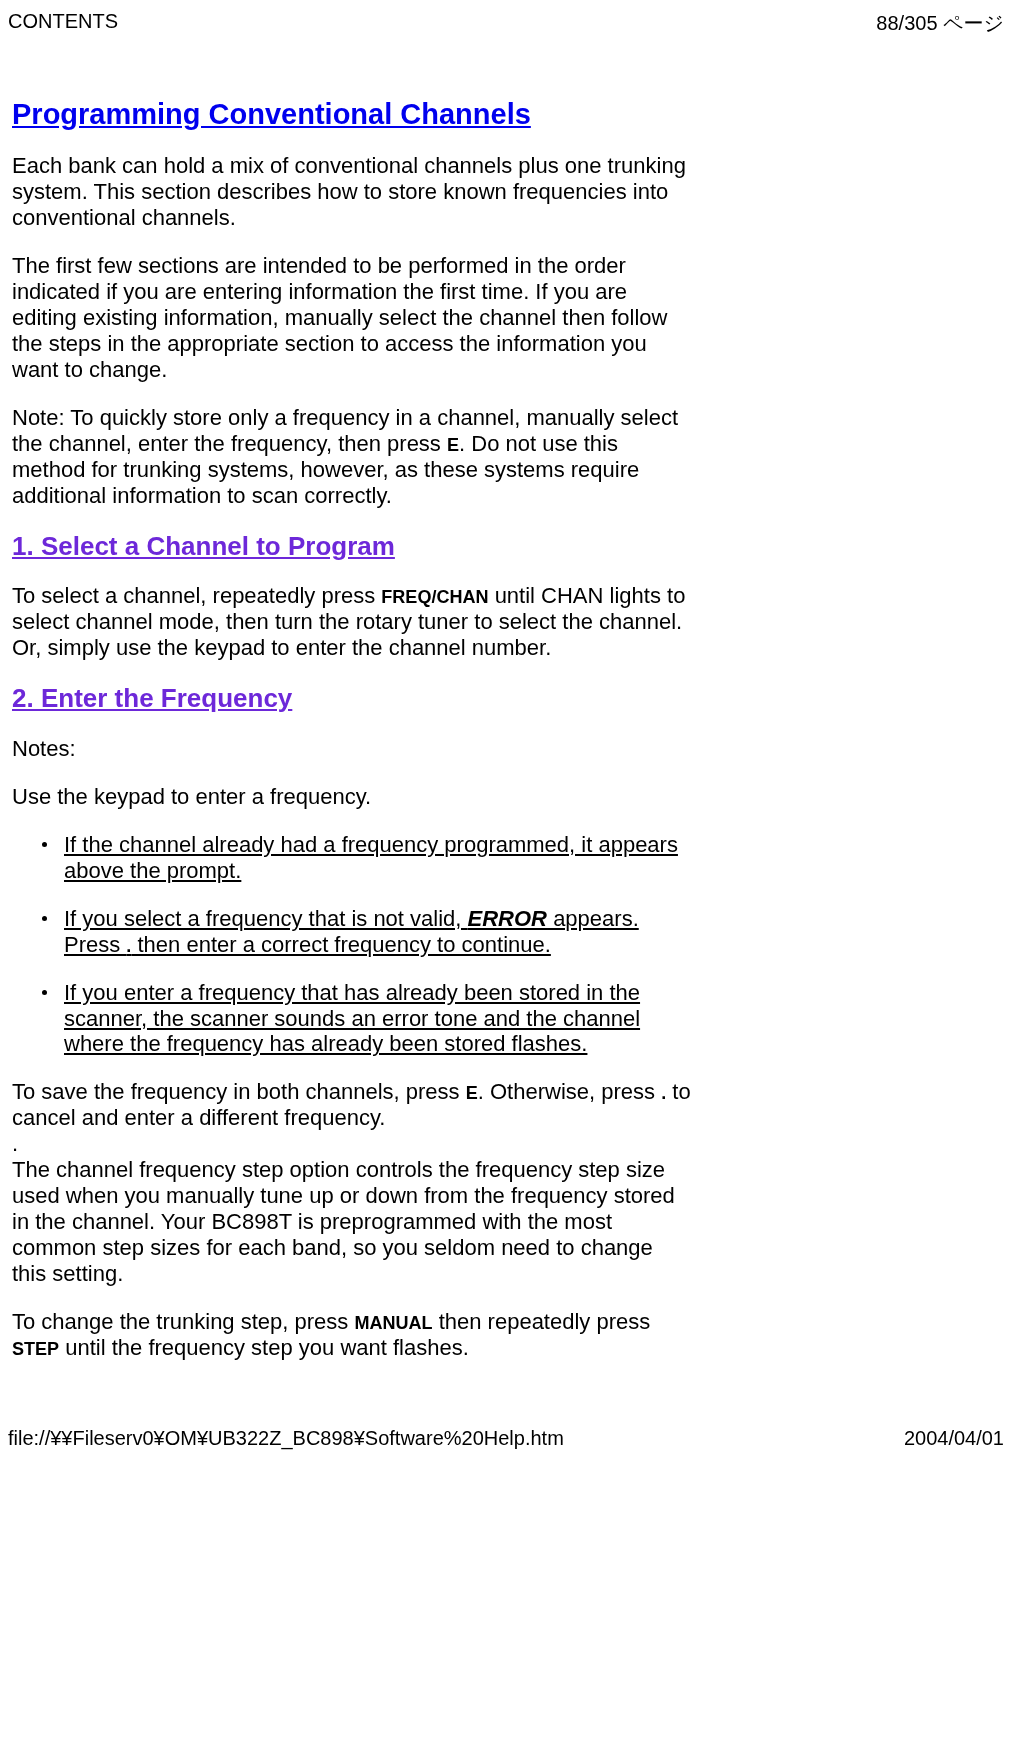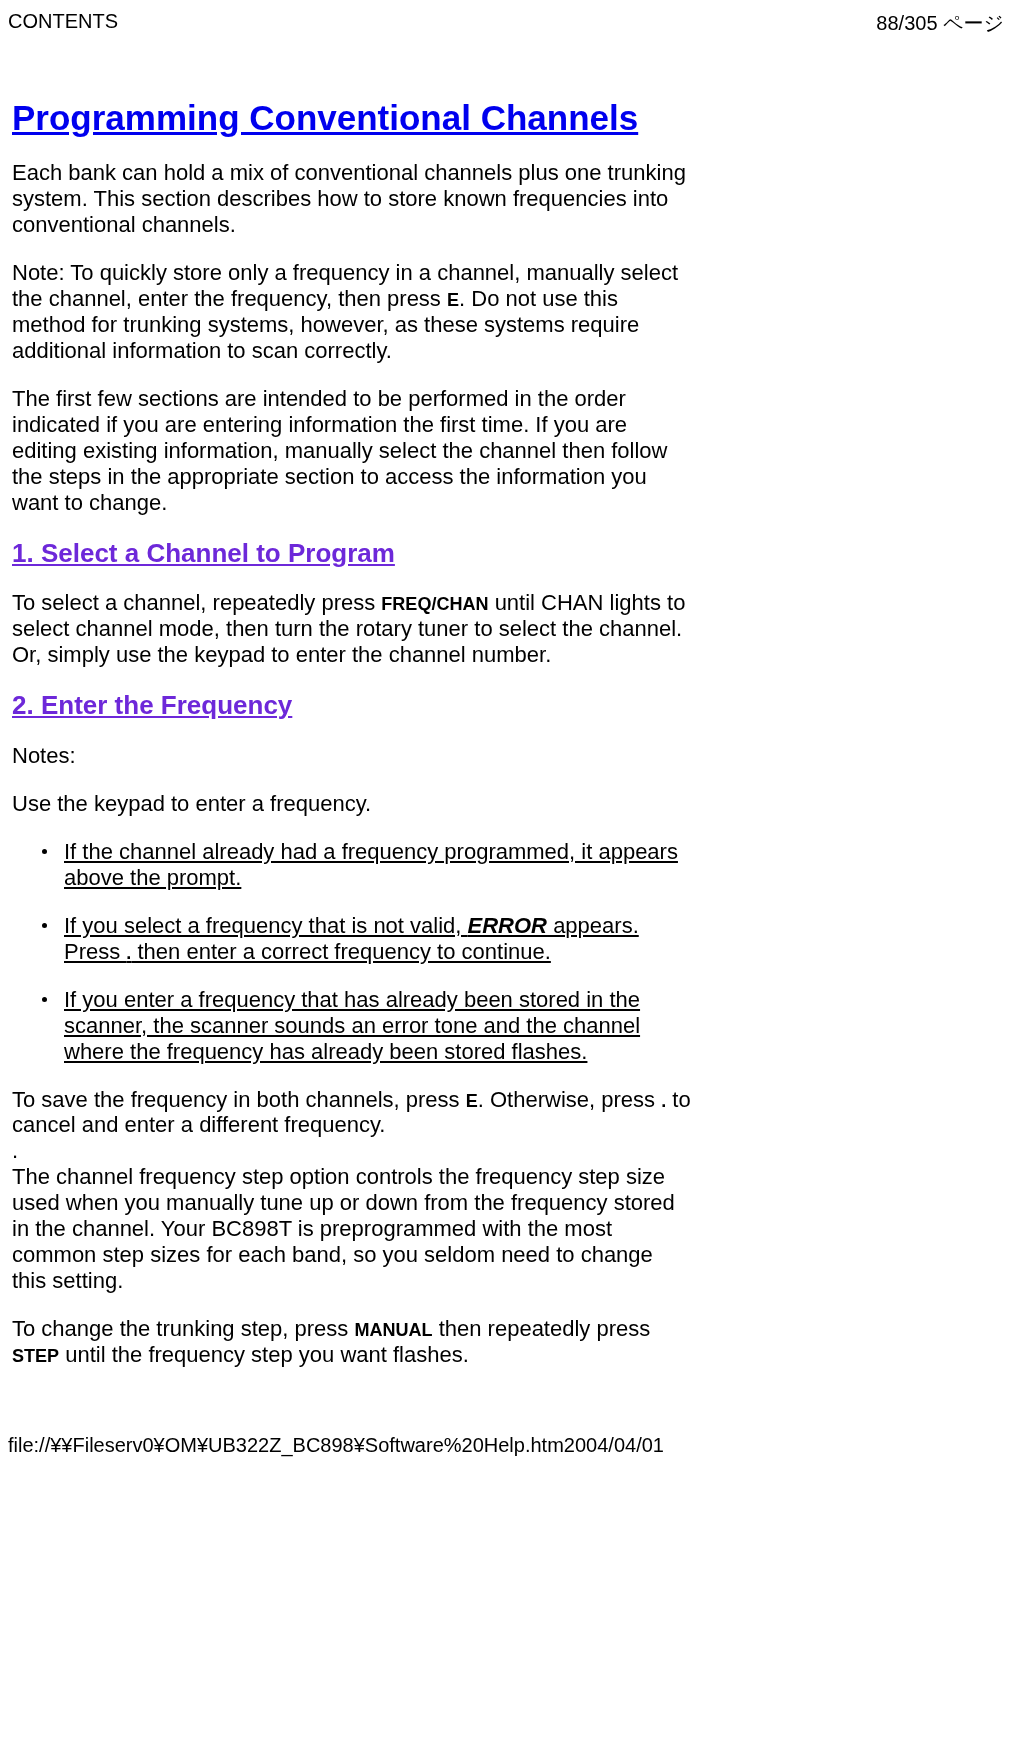--- a/index.html
+++ b/index.html
@@ -21,21 +21,21 @@
     font-size: 20px;
     margin-bottom: 60px;
   }
   .content {
     padding-left: 4px;
     max-width: 680px;
     font-size: 22px;
     line-height: 1.18;
   }
   h2.section {
-    font-size: 35px;
+    font-size: 29px;
     font-weight: bold;
     color: #0000EE;
     text-decoration: underline;
     margin: 0 0 22px 0;
   }
   h3.subsection {
     font-size: 26px;
     font-weight: bold;
     color: #6d28d9;
     text-decoration: underline;
@@ -70,20 +70,21 @@
   }
   .boldit {
     font-weight: bold;
     font-style: italic;
   }
   .dotline {
     margin: 0;
   }
   .footer-row {
     display: flex;
+    justify-content: space-between;
     font-family: "Comic Sans MS", cursive, sans-serif;
     font-size: 20px;
     padding: 0 12px 8px 8px;
     margin-top: 66px;
   }
 </style>
 </head>
 <body>
 
 <div class="page">
@@ -91,25 +92,25 @@
     <div>CONTENTS</div>
     <div>88/305 ページ</div>
   </div>
 
   <div class="content">
 
     <h2 class="section">Programming Conventional Channels</h2>
 
     <p>Each bank can hold a mix of conventional channels plus one trunking system. This section describes how to store known frequencies into conventional channels.</p>
 
+    <p>The first few sections are intended to be performed in the order indicated if you are entering information the first time. If you are editing existing information, manually select the channel then follow the steps in the appropriate section to access the information you want to change.</p>
+
     <p>
       <span>Note: To quickly store only a frequency in a channel, manually select the channel, enter the frequency, then press </span><span class="kbd">E</span><span>. Do not use this method for trunking systems, however, as these systems require additional information to scan correctly.</span>
     </p>
-
-    <p>The first few sections are intended to be performed in the order indicated if you are entering information the first time. If you are editing existing information, manually select the channel then follow the steps in the appropriate section to access the information you want to change.</p>
 
     <h3 class="subsection">1. Select a Channel to Program</h3>
 
     <p>
       <span>To select a channel, repeatedly press </span><span class="kbd">FREQ/CHAN</span><span> until CHAN lights to select channel mode, then turn the rotary tuner to select the channel.  Or, simply use the keypad to enter the channel number.</span>
     </p>
 
     <h3 class="subsection">2. Enter the Frequency</h3>
 
     <p>Notes:</p>

